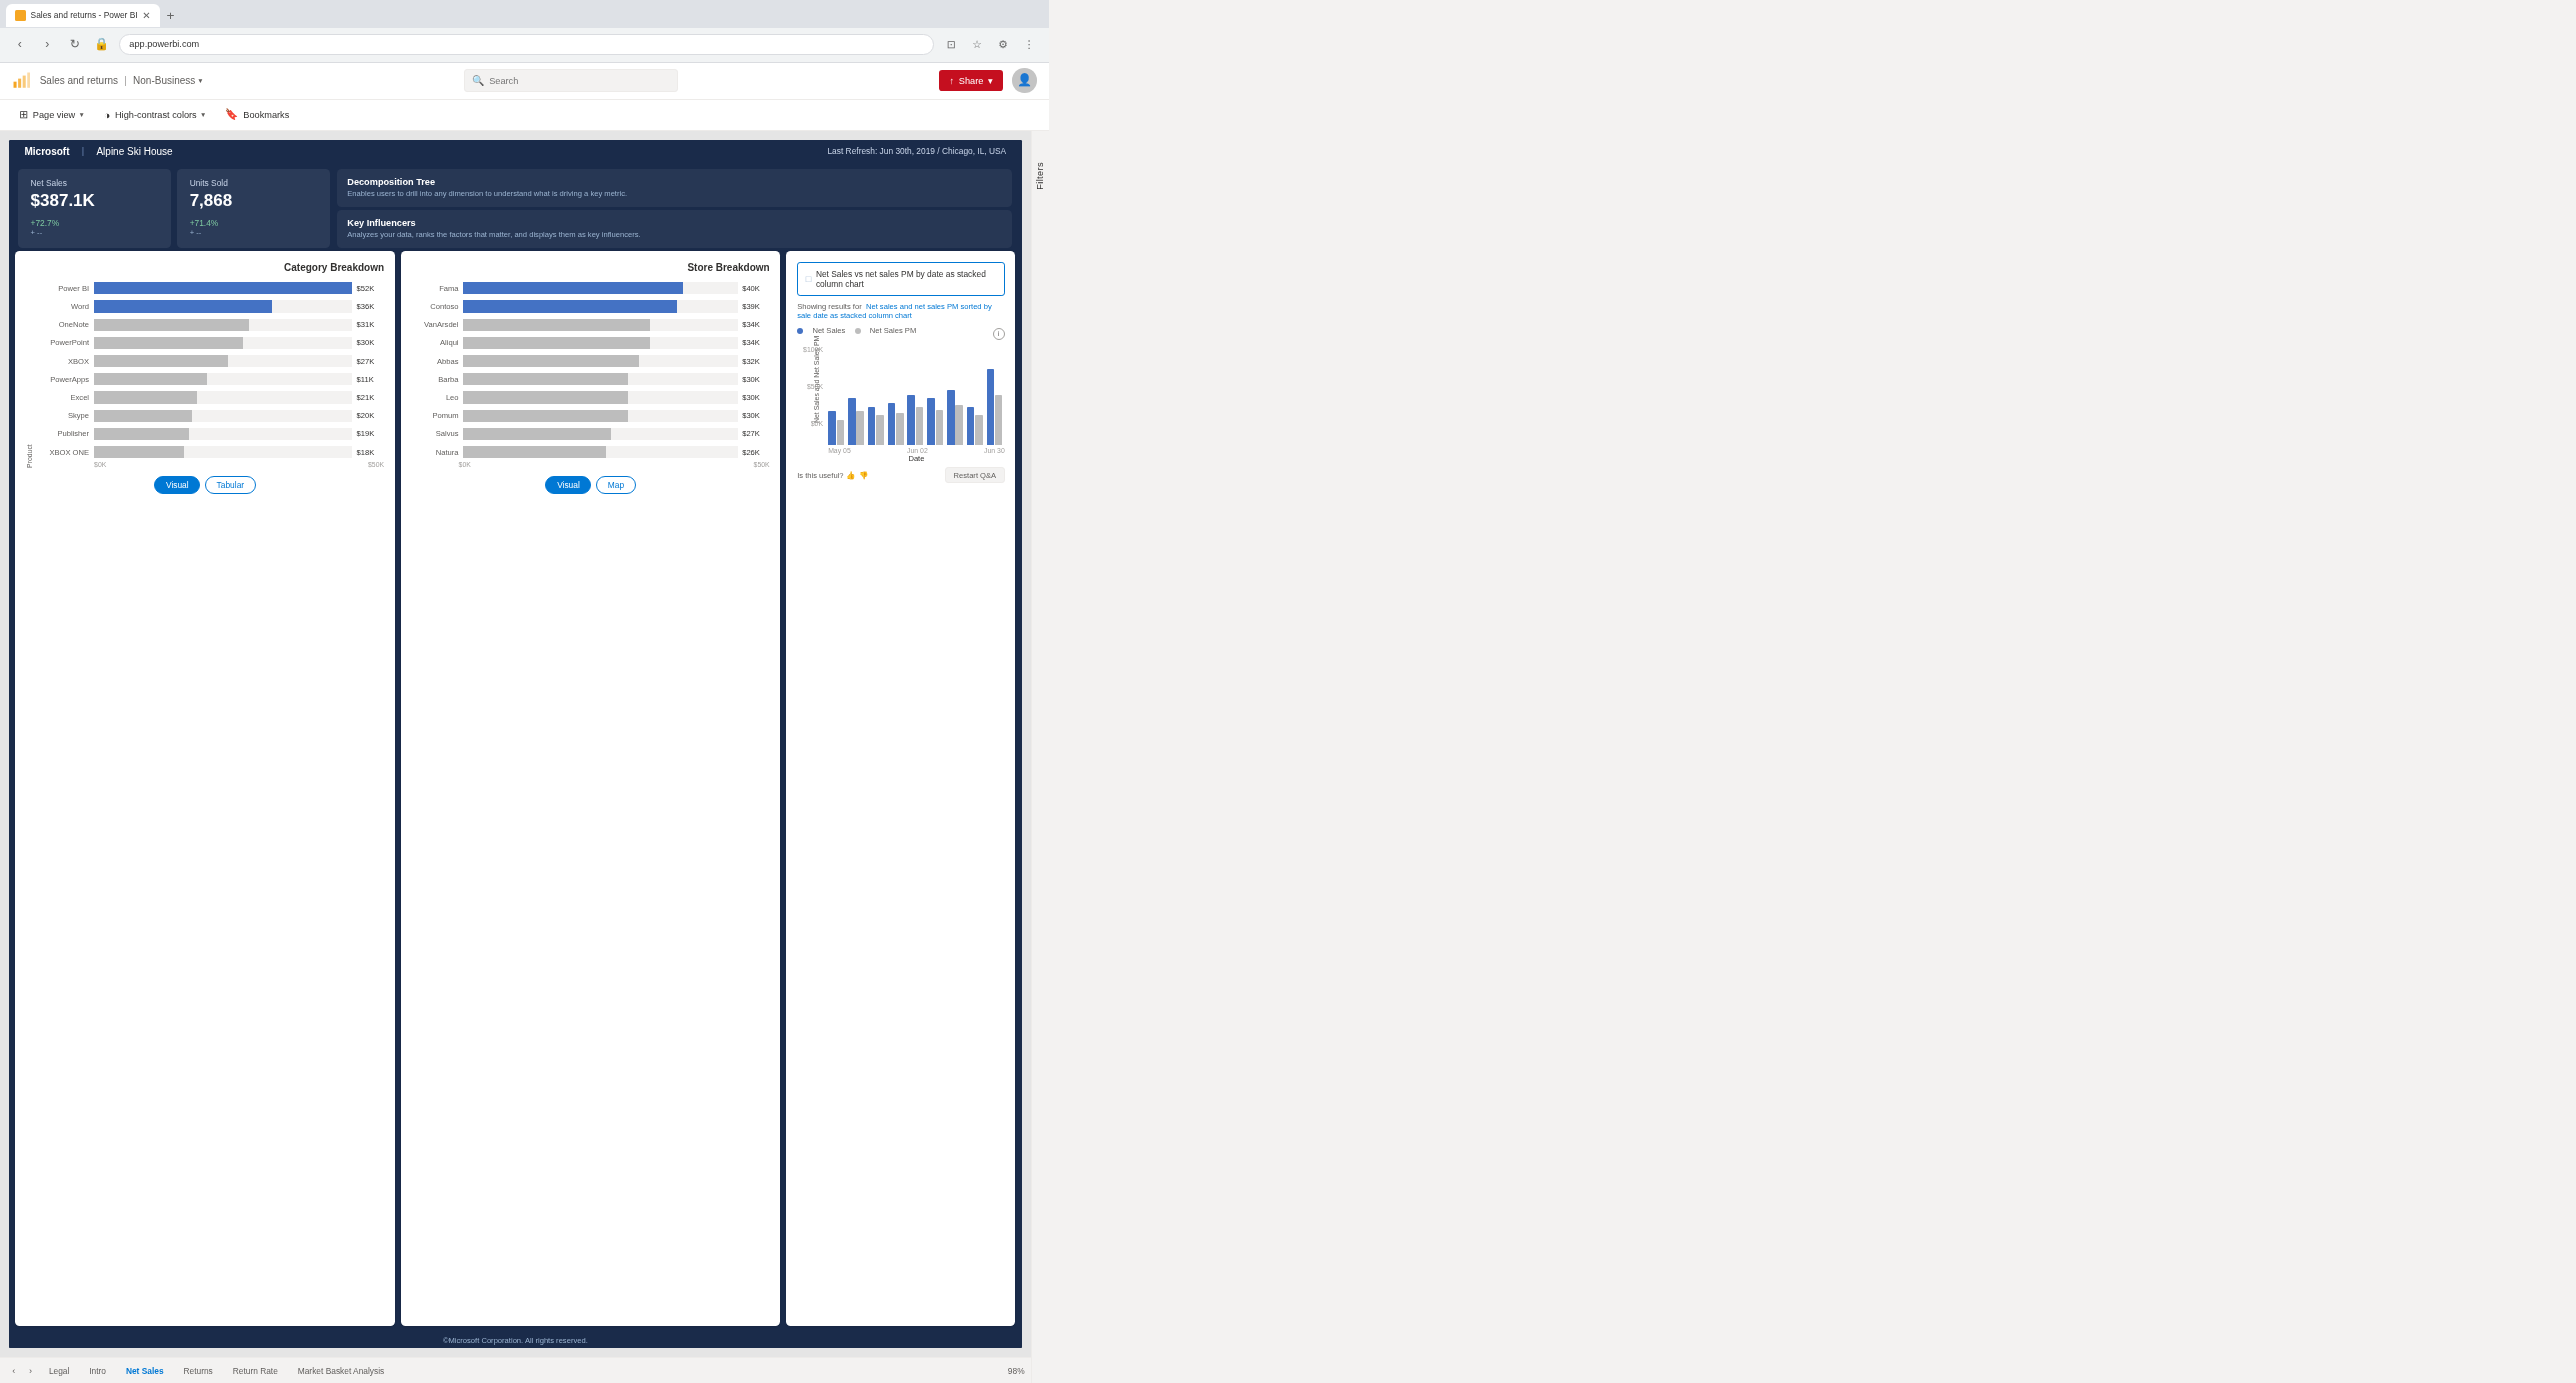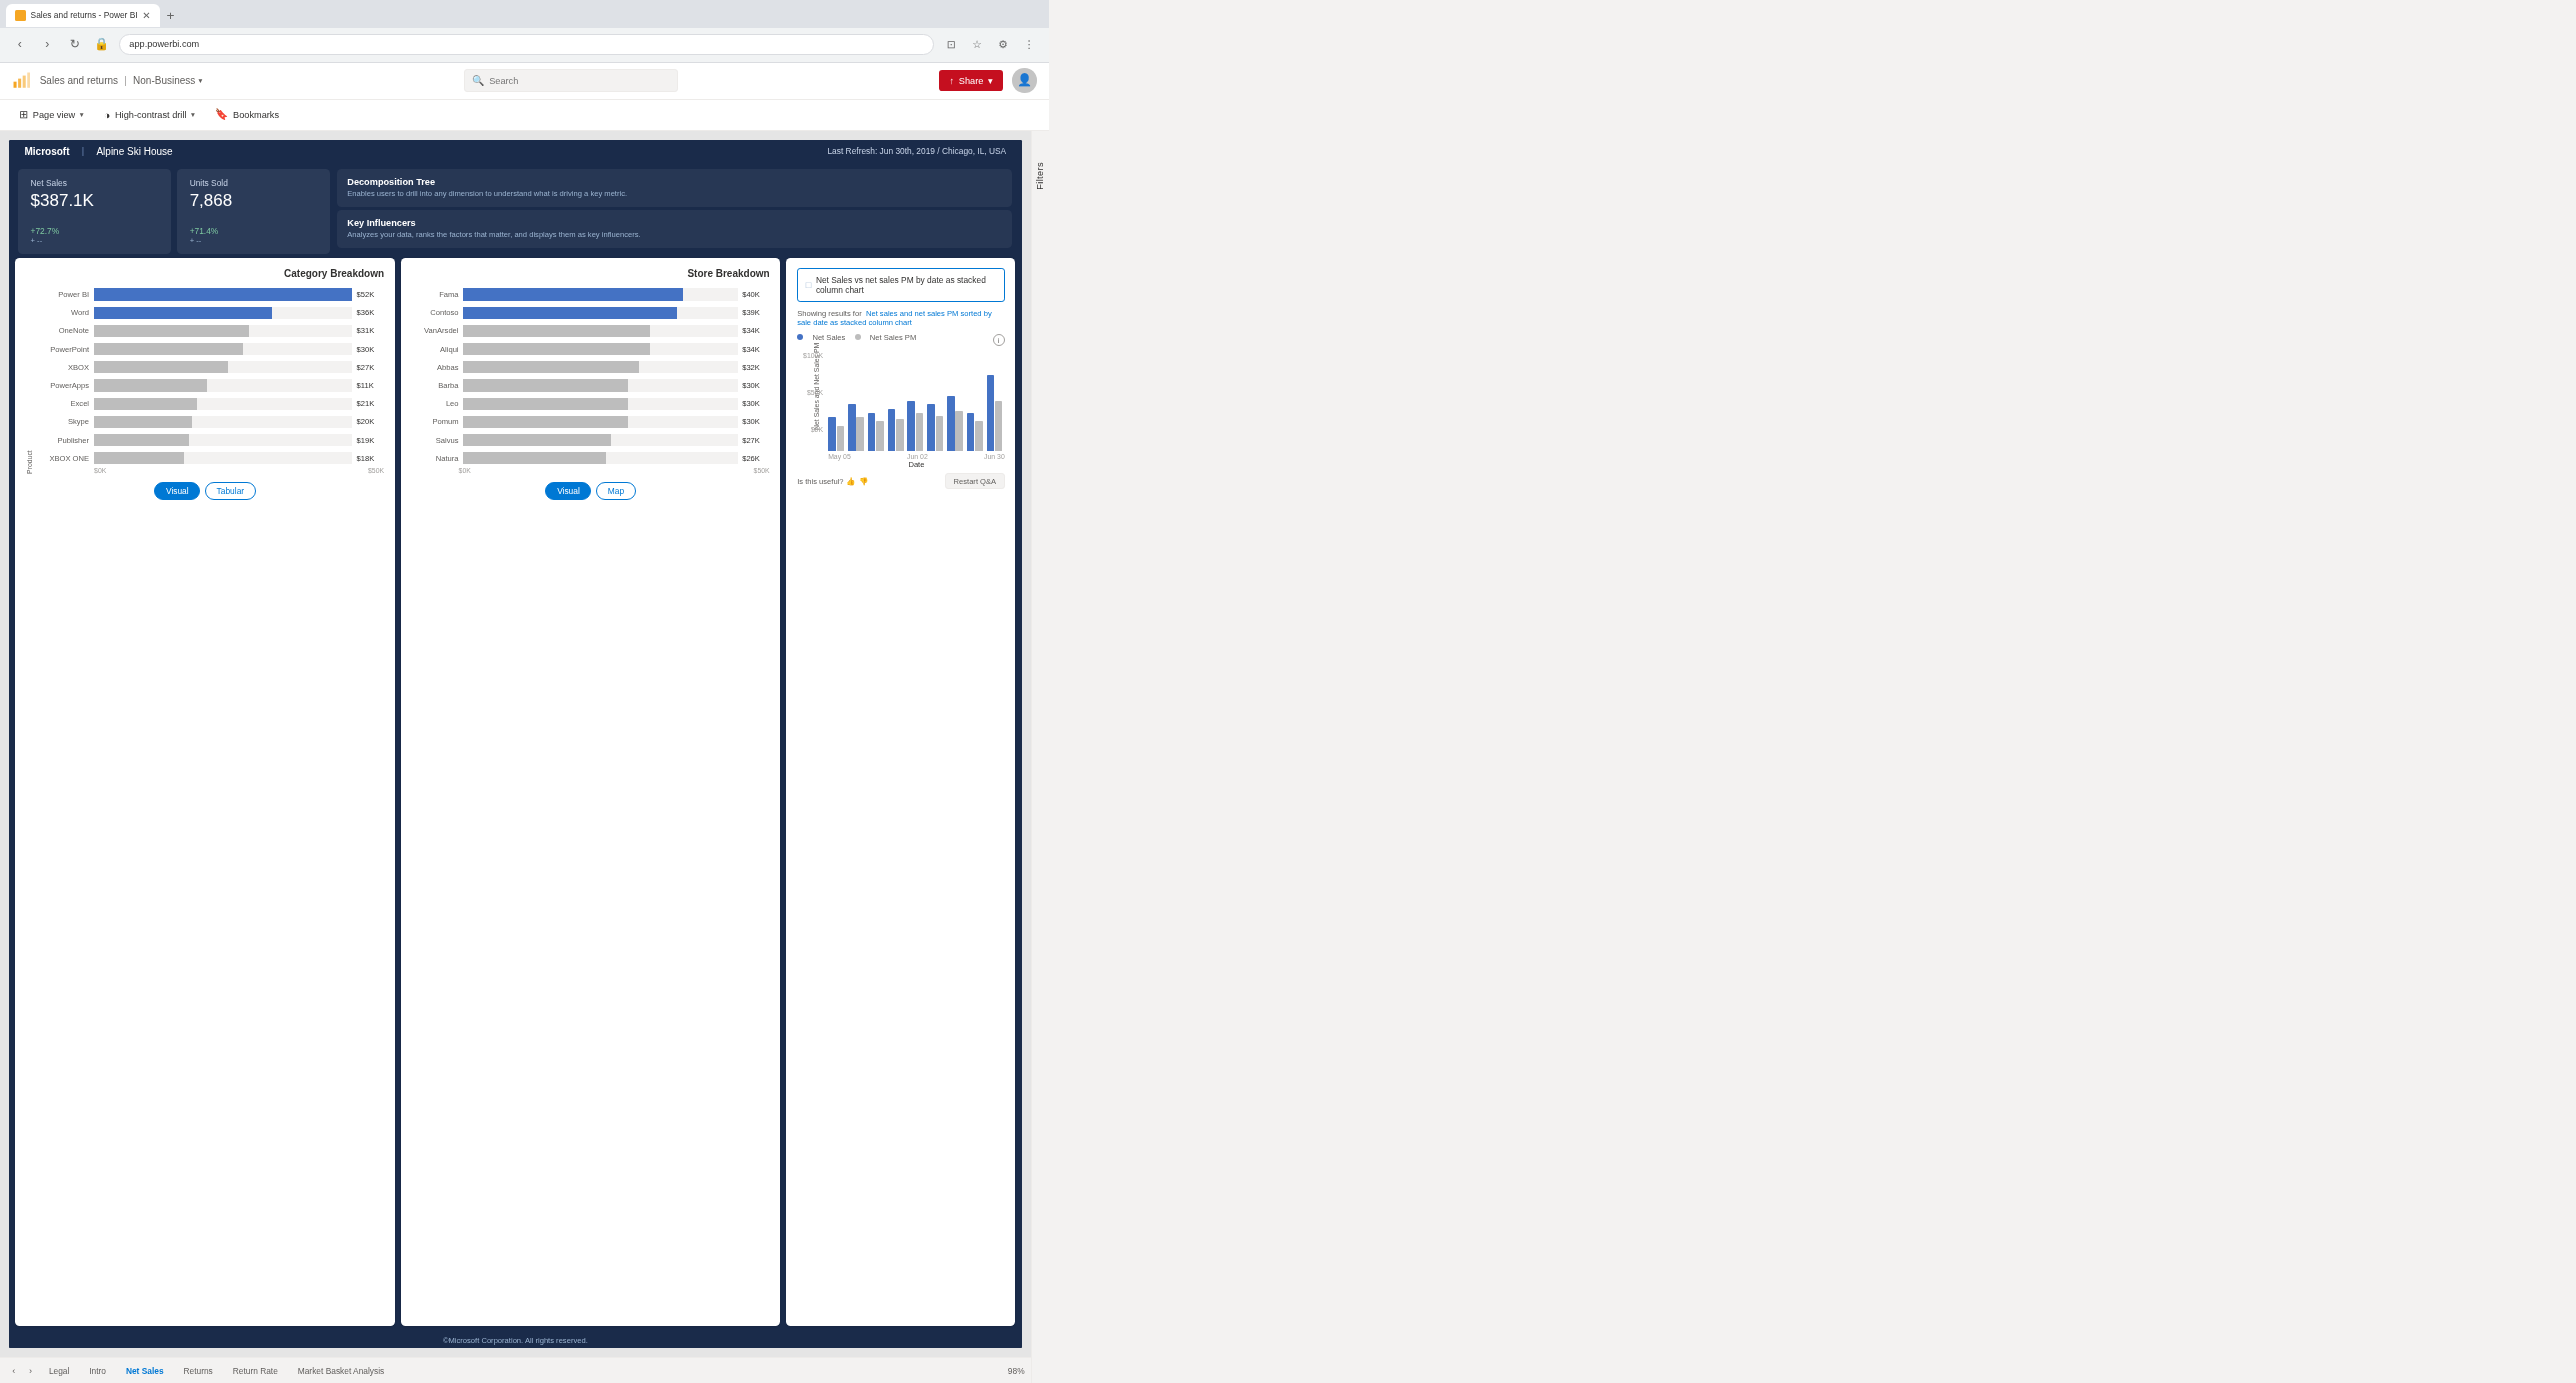--- a/index.html
+++ b/index.html
@@ -44,21 +44,21 @@
 
     
     .report-header { background: #1a2b4a; display: flex; justify-content: space-between; align-items: center; padding: 6.1px 15.3px; }
     .report-header-left { display: flex; align-items: center; gap: 9.2px; }
     .ms-logo { color: #fff; font-size: 10px; font-weight: 600; }
     .header-divider { color: #6d8ab5; margin: 0 3.1px; }
     .ski-house { color: #fff; font-size: 10px; }
     .header-right { color: #c8d4e8; font-size: 8.4px; }
     .kpi-card { background: rgba(255,255,255,0.08); border-radius: 4.6px; padding: 9.2px 12.2px; flex: 1; max-width: 153px; }
     .kpi-label { color: #c8d4e8; font-size: 8.4px; margin-bottom: 3.1px; }
-    .kpi-value { color: #fff; font-size: 17px; font-weight: 400; margin-bottom: 15px; }
+    .kpi-value { color: #fff; font-size: 17px; font-weight: 700; margin-bottom: 7px; }
     .kpi-change { color: #7ec8a0; font-size: 8.4px; }
     .feature-card { background: rgba(255,255,255,0.06); border-radius: 4.6px; padding: 7.6px 10.7px; cursor: pointer; }
     .feature-title { color: #fff; font-size: 9.2px; font-weight: 600; margin-bottom: 2.3px; }
     .feature-desc { color: #9ab3d0; font-size: 7.6px; line-height: 1.4; }
     .chart-panel { background: #fff; border-radius: 4.6px; flex: 1; padding: 10.7px; box-shadow: 0 0.8px 2.3px rgba(0,0,0,0.1); }
     .chart-title { font-size: 10px; font-weight: 600; color: #323130; text-align: right; margin-bottom: 9.2px; }
 
     
     .bar-chart { display: flex; flex-direction: column; gap: 6px; }
     .bar-row { display: flex; align-items: center; gap: 4.6px; font-size: 7.6px; }
@@ -168,21 +168,21 @@
 
 
   <div class="pbi-toolbar">
     <div class="toolbar-btn">
       <span style="font-size:10.7px;">⊞</span>
       <span>Page view</span>
       <span class="chevron">▾</span>
     </div>
     <div class="toolbar-btn">
       <span style="font-size:10.7px;">◑</span>
-      <span>High-contrast drill</span>
+      <span>High-contrast colors</span>
       <span class="chevron">▾</span>
     </div>
     <div class="toolbar-btn">
       <span style="font-size:10.7px;">🔖</span>
       <span>Bookmarks</span>
     </div>
   </div>
 
   <div class="main-content">
     <div class="report-container">

